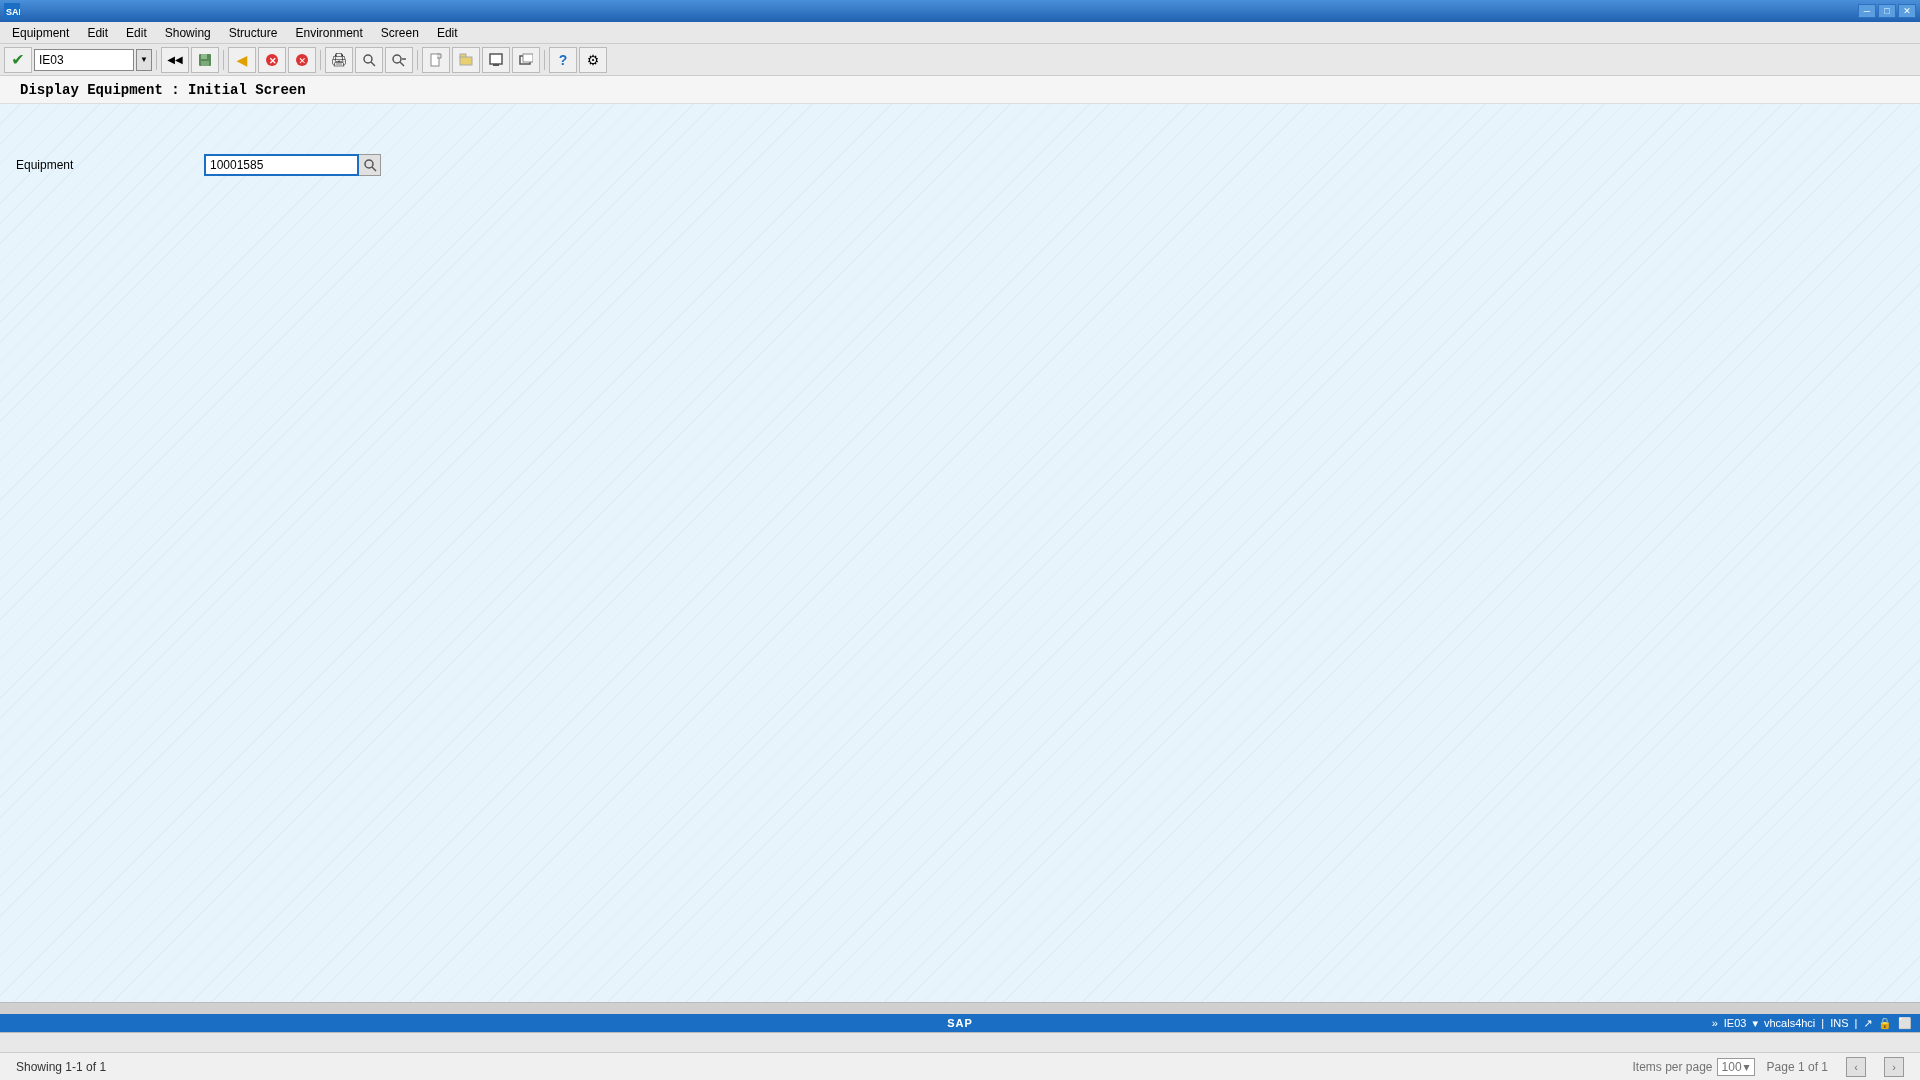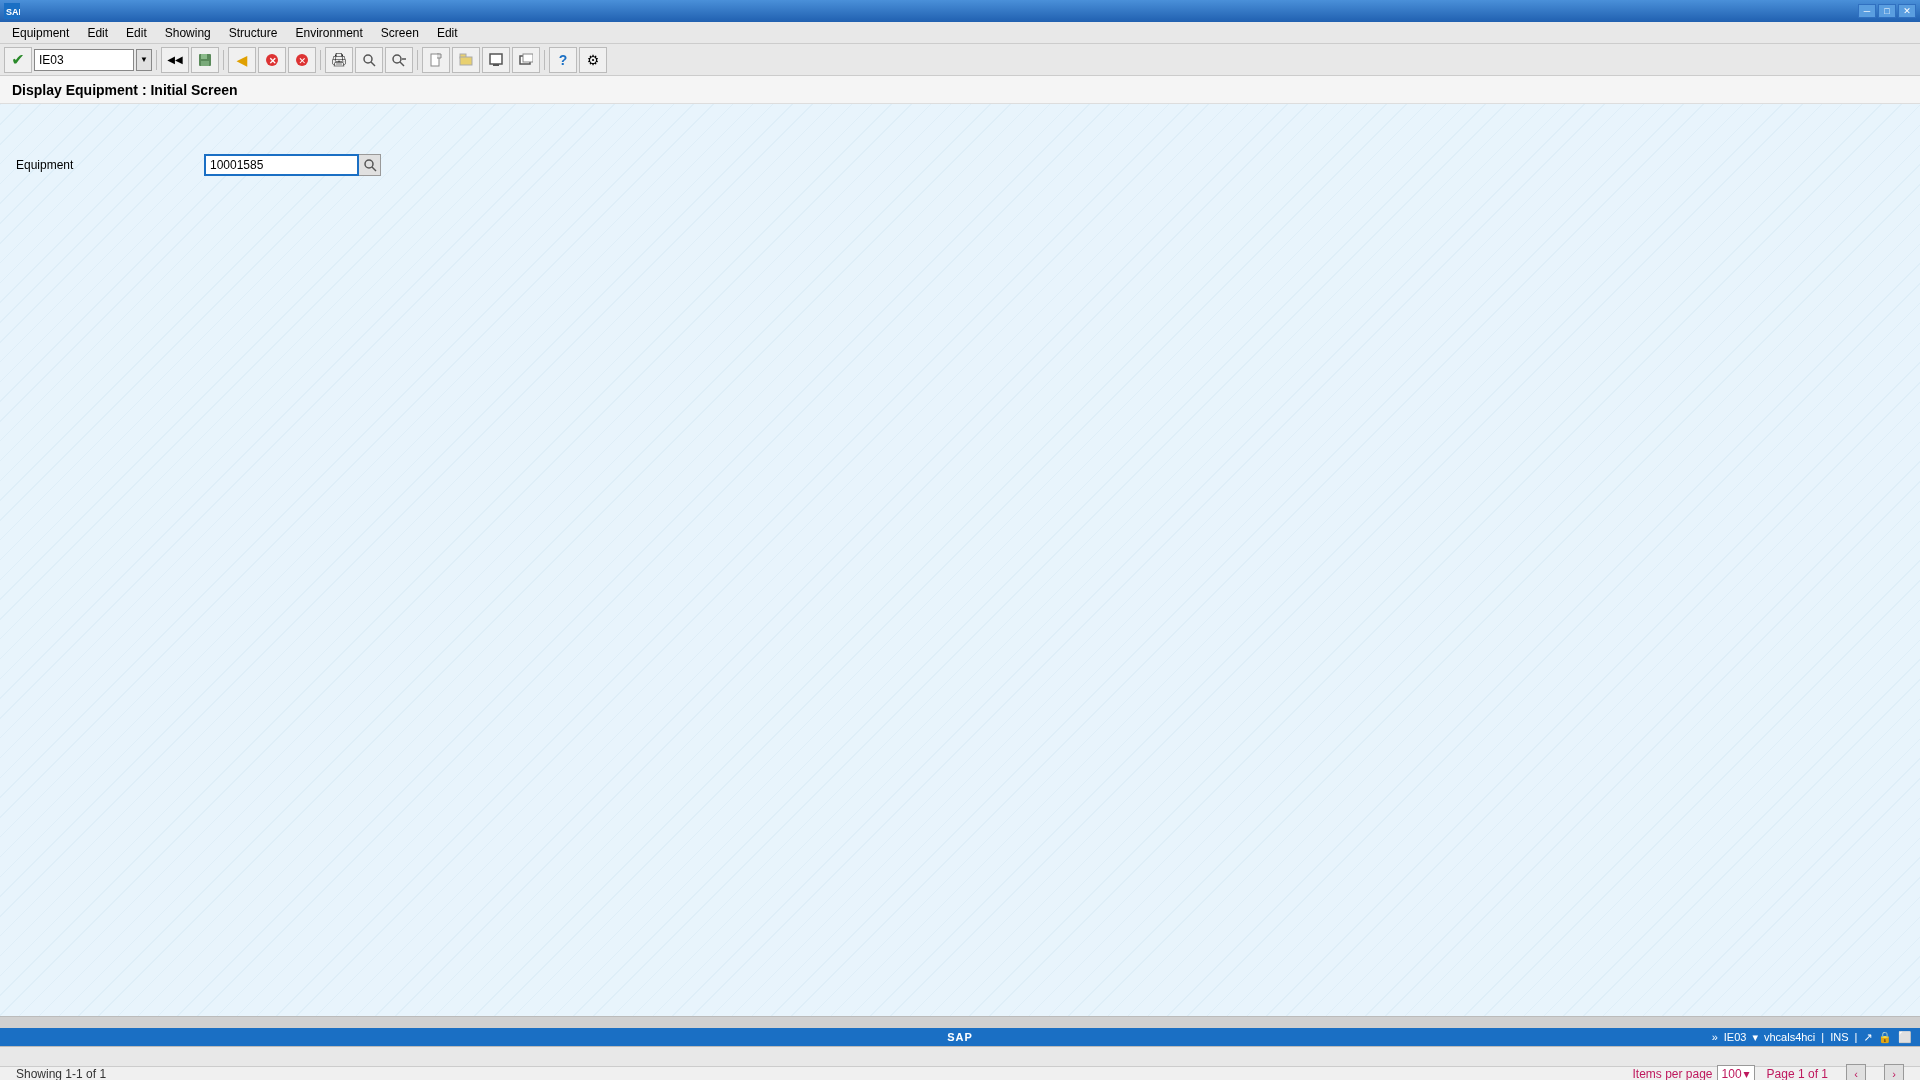--- a/index.html
+++ b/index.html
@@ -125,21 +125,22 @@
       font-size: 8px;
     }
 
     
     .page-title-bar {
       background: #f5f5f5;
       border-bottom: 1px solid #ddd;
       height: 28px;
       display: flex;
       align-items: center;
-      padding: 0 12px;
+      padding: 0 20px;
+      font-family: Liberation Mono, monospace;
     }
     .page-title {
       font-size: 14px;
       font-weight: bold;
       color: #000;
     }
 
     
     .main-content {
       flex: 1;
@@ -199,36 +200,36 @@
       height: 20px;
       display: flex;
       align-items: center;
       padding: 0 8px;
     }
 
     
     .pagination-bar {
       background: #f0f0f0;
       border-top: 1px solid #ccc;
-      height: 14px;
+      height: 28px;
       display: flex;
       align-items: center;
       justify-content: space-between;
       padding: 0 16px;
     }
     .pagination-left {
       font-size: 12px;
       color: #333;
     }
     .pagination-right {
       display: flex;
       align-items: center;
       gap: 12px;
       font-size: 12px;
-      color: #be185d;
+      color: #737373;
     }
     .items-per-page-wrapper {
       display: flex;
       align-items: center;
       gap: 4px;
     }
     .items-per-page-select {
       display: flex;
       align-items: center;
       gap: 2px;

